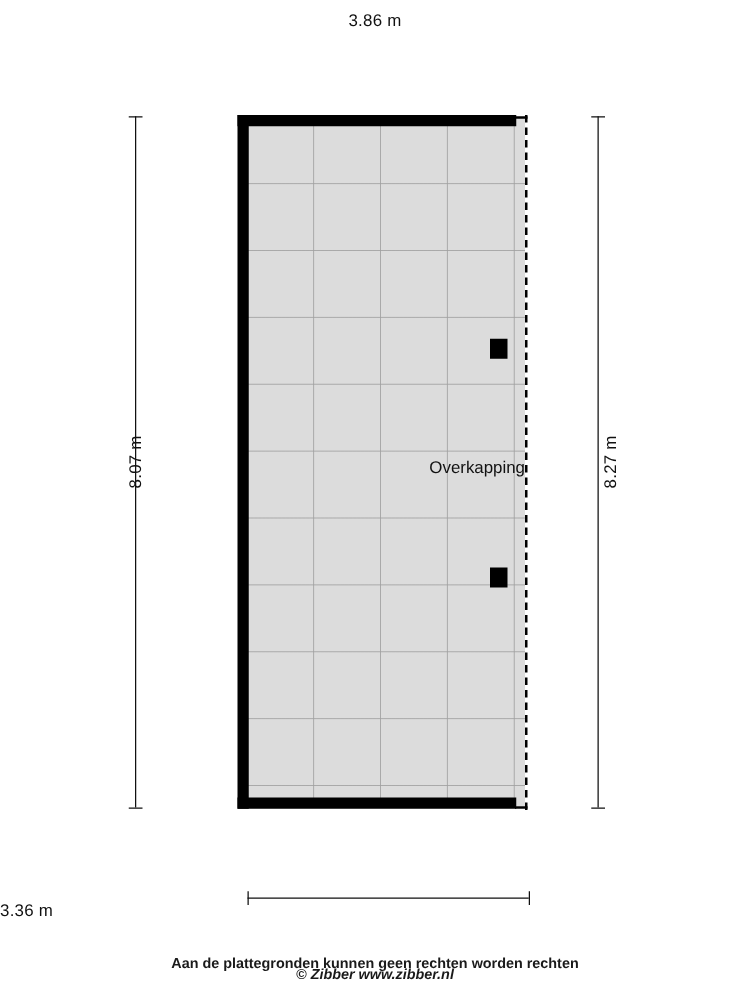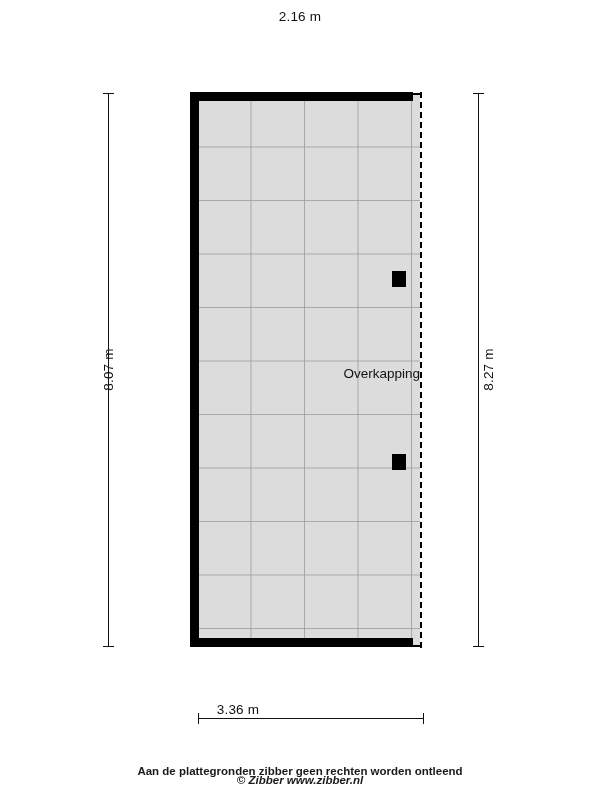--- a/index.html
+++ b/index.html
@@ -113,21 +113,21 @@
   }
 </style>
 </head>
 <body>
 
 <div class="plan">
 
   <div class="dim-line-h" style="left:198px; top:17px; width:215px;"></div>
   <div class="tick-v" style="left:198px; top:12px;"></div>
   <div class="tick-v" style="left:413px; top:12px;"></div>
-  <div class="dim-label" style="left:0; top:9px; width:600px; text-align:center; background:#fff; padding:0;">2.16 m</div>
+  <div class="dim-label" style="left:0; top:9px; width:600px; text-align:center; background:#fff; padding:0;">3.86 m</div>
 
   <div class="dim-line-v" style="left:108px; top:93px; height:553px;"></div>
   <div class="tick-h" style="left:103px; top:93px;"></div>
   <div class="tick-h" style="left:103px; top:646px;"></div>
   <div class="dim-label vert" style="left:78px; top:362px; width:60px; text-align:center; transform:rotate(-90deg);">8.07 m</div>
 
   <div class="dim-line-v" style="left:478px; top:93px; height:553px;"></div>
   <div class="tick-h" style="left:473px; top:93px;"></div>
   <div class="tick-h" style="left:473px; top:646px;"></div>
   <div class="dim-label vert" style="left:458px; top:362px; width:60px; text-align:center; transform:rotate(-90deg);">8.27 m</div>
@@ -145,18 +145,18 @@
   <div class="wall-dashed-seg" style="left:412px; top:645px; width:10px;"></div>
 
   <div class="post" style="left:392px; top:271px; width:14px; height:16px;"></div>
   <div class="post" style="left:392px; top:454px; width:14px; height:16px;"></div>
 
   <div class="room-label" style="left:198px; top:366px; width:222px; text-align:right;">Overkapping</div>
 
   <div class="dim-line-h" style="left:198px; top:718px; width:225px;"></div>
   <div class="tick-v" style="left:198px; top:713px;"></div>
   <div class="tick-v" style="left:423px; top:713px;"></div>
-  <div class="dim-label" style="left:0; top:702px; width:476px; text-align:center;">3.36 m</div>
+  <div class="dim-label" style="left:0; top:721px; width:476px; text-align:left;">3.36 m</div>
 
-  <div class="footer" style="top:763px;">Aan de plattegronden zibber geen rechten worden ontleend</div>
+  <div class="footer" style="top:763px;">Aan de plattegronden kunnen geen rechten worden rechten</div>
   <div class="footer" style="top:772px;font-style:italic;">© Zibber www.zibber.nl</div>
 
 </div>
 
 </body></html>

